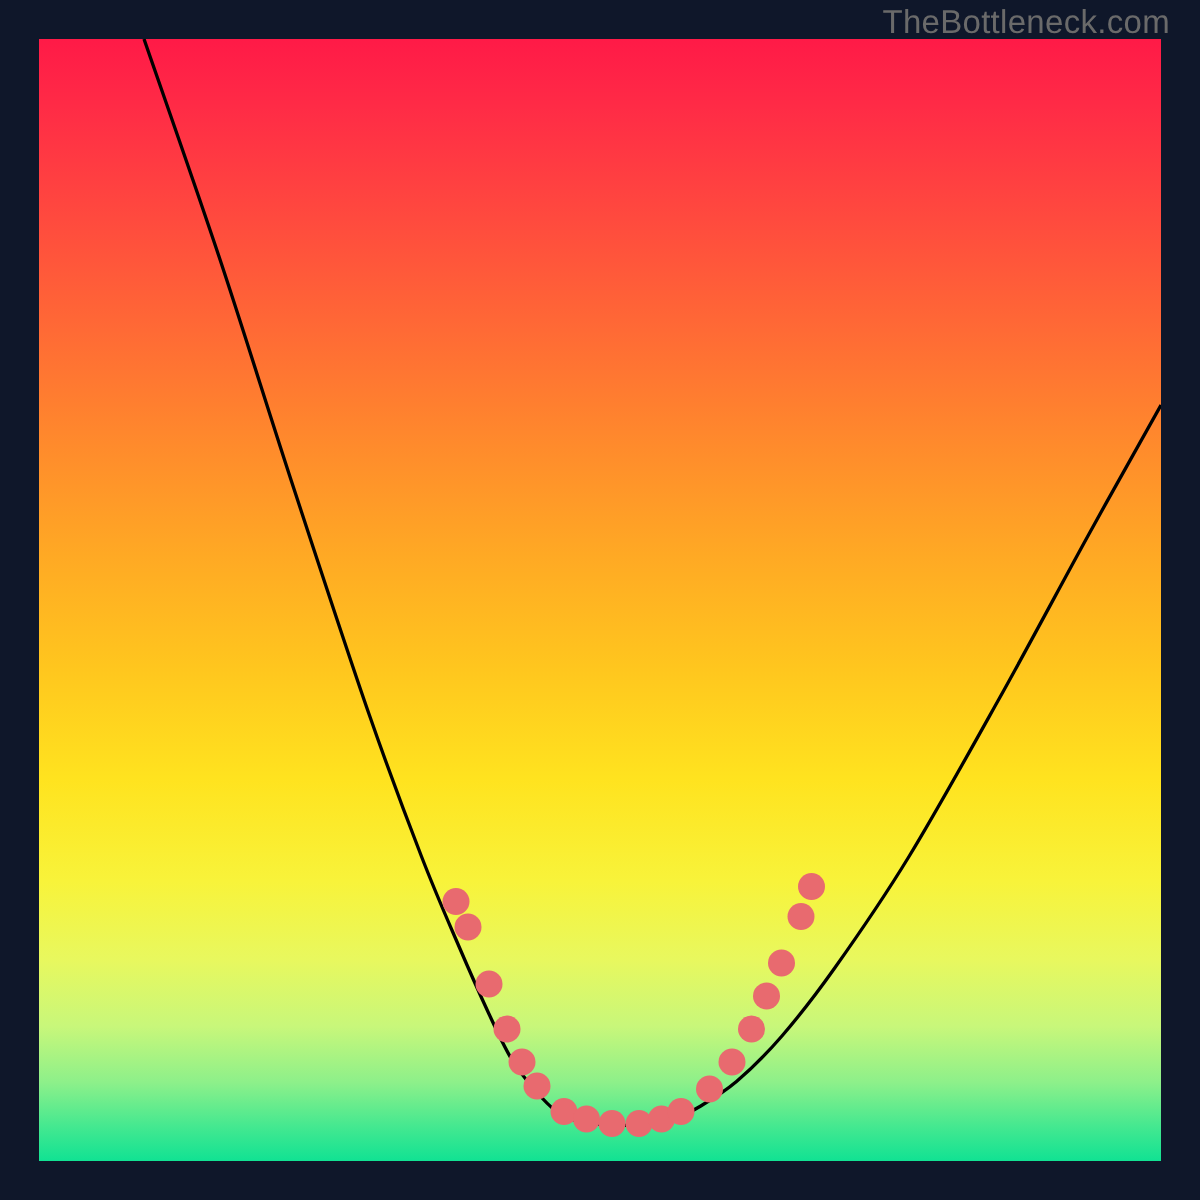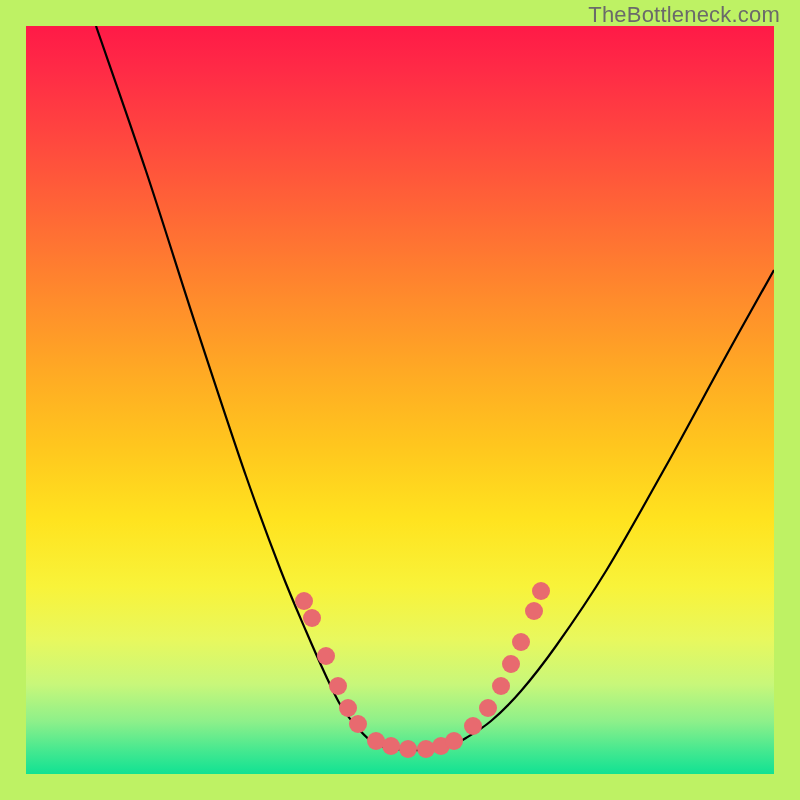--- a/index.html
+++ b/index.html
@@ -7,21 +7,21 @@
     padding: 0;
     width: 800px;
     height: 800px;
     overflow: hidden;
     font-family: Arial, Helvetica, sans-serif;
   }
   .frame {
     position: relative;
     width: 800px;
     height: 800px;
-    background: #bef264;
+    background: #0f172a;
     box-sizing: border-box;
   }
   .watermark {
     position: absolute;
     top: 2px;
     right: 20px;
     color: #6a6a6a;
     font-size: 22px;
     font-weight: 400;
     letter-spacing: 0.2px;

